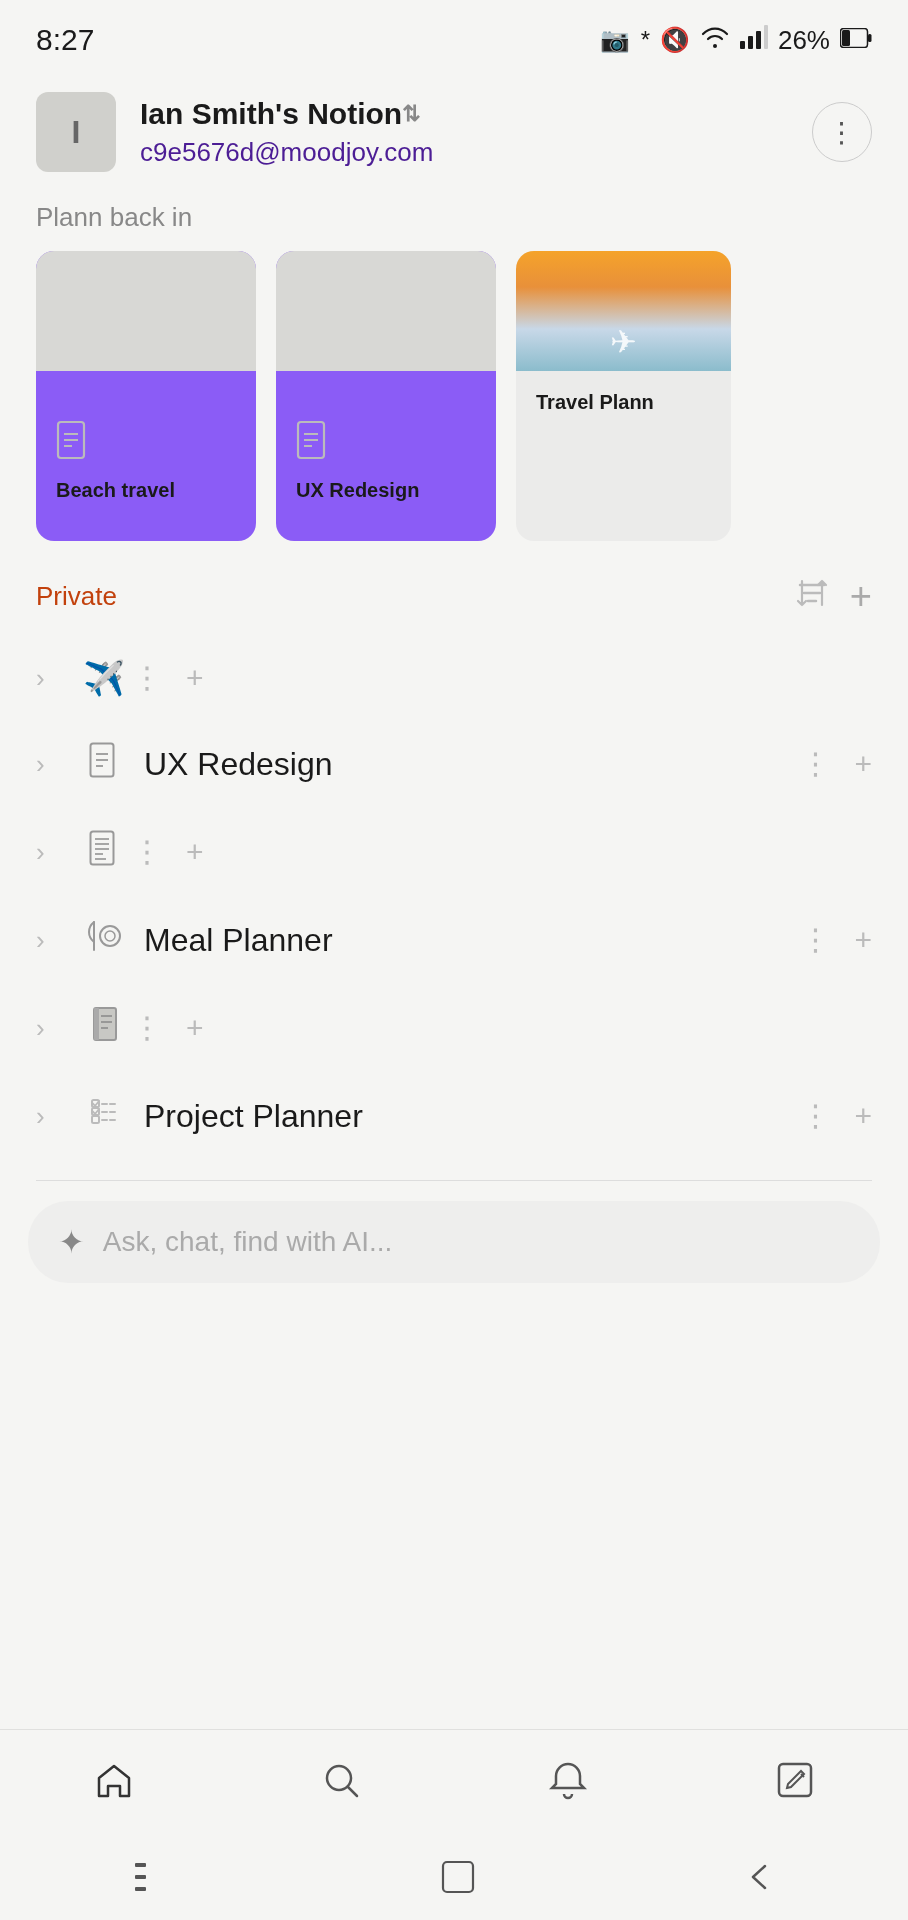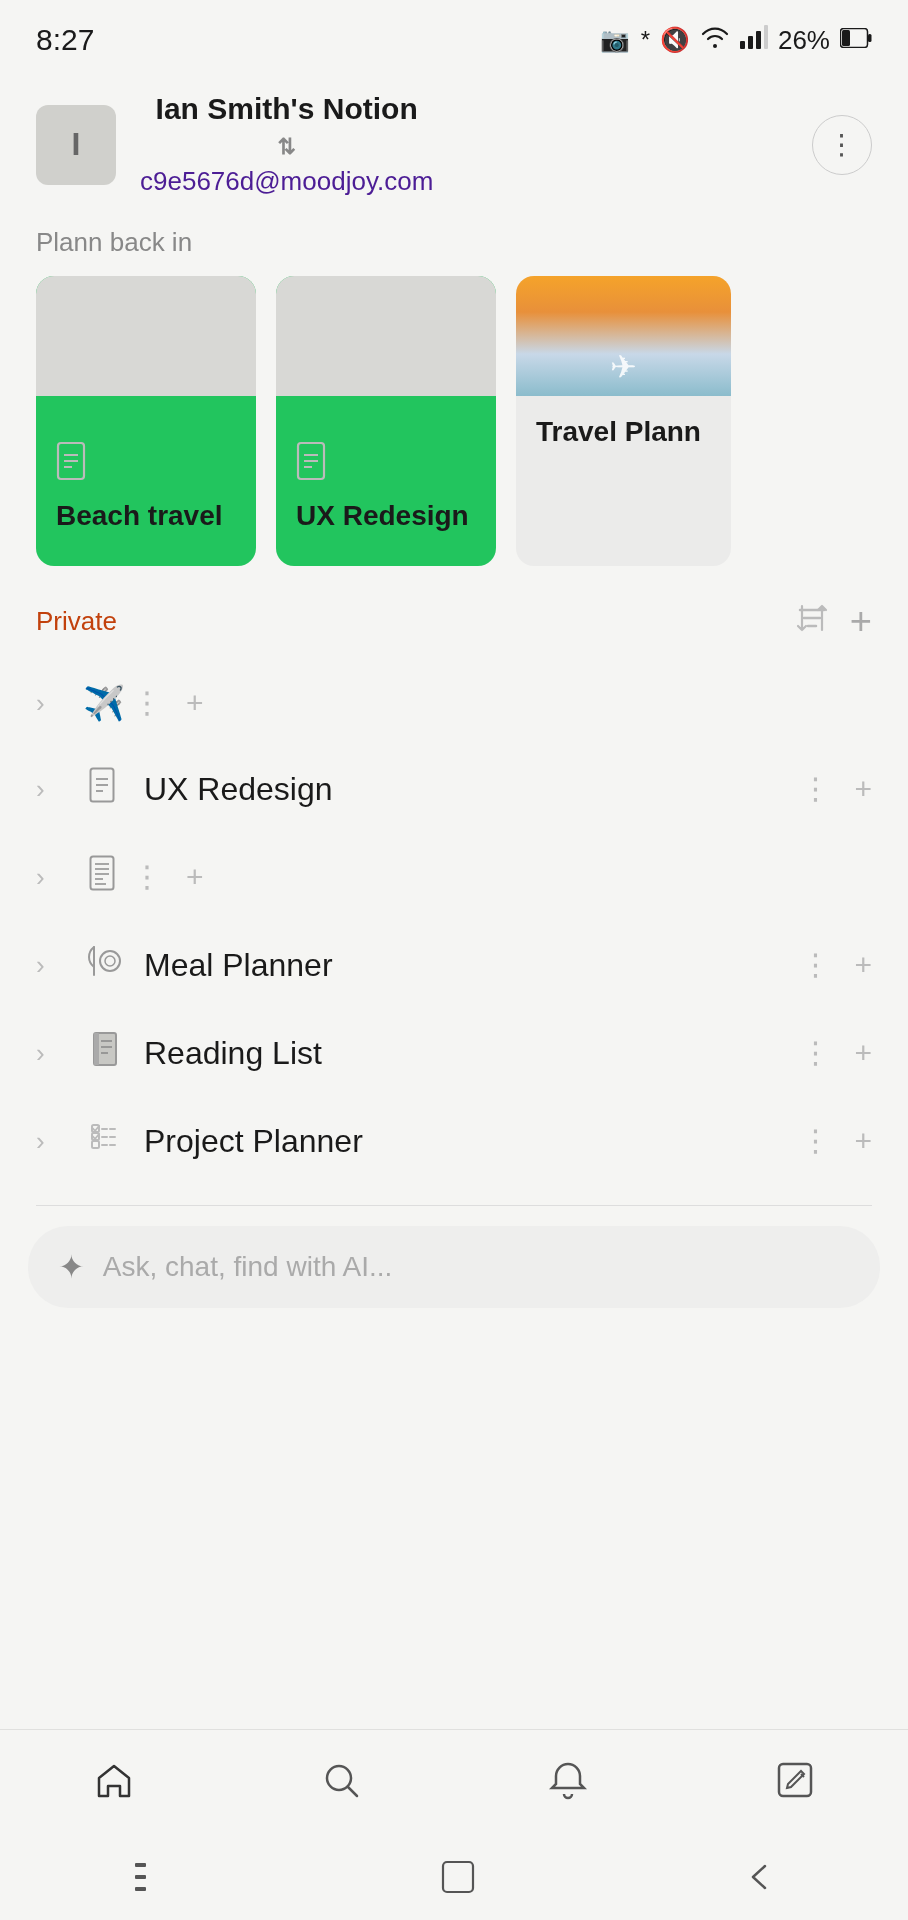--- a/index.html
+++ b/index.html
@@ -62,22 +62,21 @@
       display: flex;
       flex-direction: column;
       gap: 6px;
     }
     .account-name {
       font-size: 30px;
       font-weight: 700;
       color: #1a1a1a;
       display: flex;
       align-items: center;
-      gap: 8px;
-      flex-direction: column;
+      gap: 0;
     }
     .account-name .chevron {
       font-size: 22px;
       color: #888;
     }
     .account-email {
       font-size: 26px;
       color: #4c1d95;
     }
     .more-btn {
@@ -108,21 +107,21 @@
     
     .cards-row {
       display: flex;
       gap: 20px;
       padding: 0 36px;
       overflow: hidden;
     }
     .card {
       width: 220px;
       height: 290px;
-      background: #22c55e;
+      background: #8b5cf6;
       border-radius: 18px;
       flex-shrink: 0;
       display: flex;
       flex-direction: column;
       overflow: hidden;
       cursor: pointer;
     }
     .card-img {
       width: 100%;
       height: 120px;
@@ -135,21 +134,21 @@
       flex-direction: column;
       gap: 10px;
       flex: 1;
       justify-content: center;
     }
     .card-icon {
       font-size: 36px;
       color: #aaa;
     }
     .card-title {
-      font-size: 28px;
+      font-size: 20px;
       font-weight: 600;
       color: #1a1a1a;
     }
 
     
     .private-header {
       display: flex;
       justify-content: space-between;
       align-items: center;
       padding: 34px 36px 18px 36px;
@@ -500,21 +499,20 @@
     <span class="nav-chevron">›</span>
     <span class="nav-icon">
       <svg width="34" height="36" viewBox="0 0 34 36" fill="none">
         <rect x="6" y="2" width="22" height="32" rx="2" stroke="#999" stroke-width="2" fill="#c8c8c4"></rect>
         <rect x="6" y="2" width="5" height="32" rx="1" fill="#aaa"></rect>
         <line x1="13" y1="10" x2="24" y2="10" stroke="#888" stroke-width="1.5"></line>
         <line x1="13" y1="16" x2="24" y2="16" stroke="#888" stroke-width="1.5"></line>
         <line x1="13" y1="22" x2="20" y2="22" stroke="#888" stroke-width="1.5"></line>
       </svg>
     </span>
-    <span class="nav-title">Reading List</span>
     <div class="nav-item-actions">
       <button class="nav-action-btn">⋮</button>
       <button class="nav-action-btn">+</button>
     </div>
   </div>
 
   <div class="nav-item">
     <span class="nav-chevron">›</span>
     <span class="nav-icon">
       <svg width="34" height="36" viewBox="0 0 34 36" fill="none">

